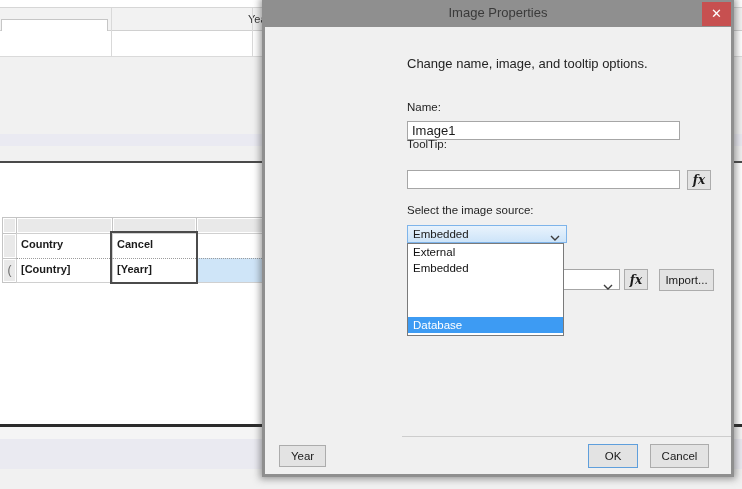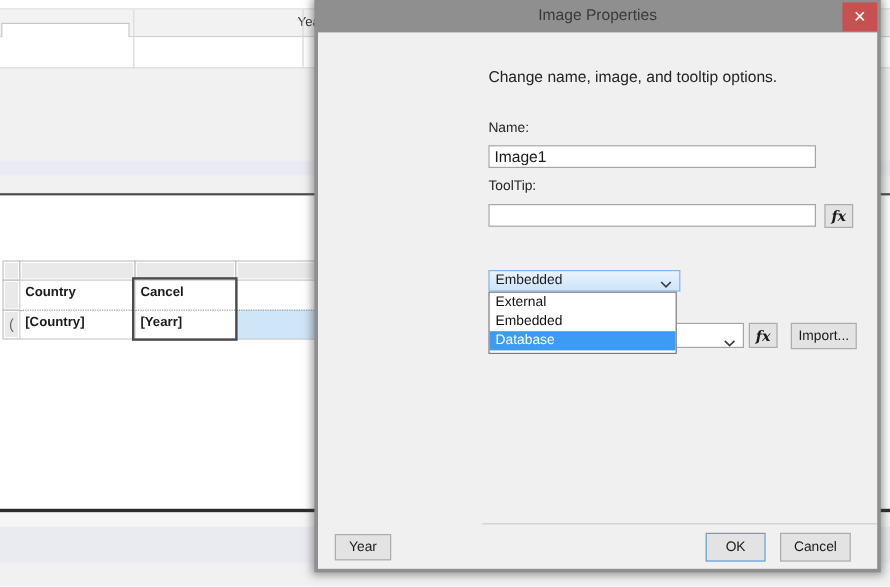--- a/index.html
+++ b/index.html
@@ -59,21 +59,21 @@
 
   .combo-focus { left:142px; top:198px; width:160px; height:18px;
     background:linear-gradient(#e9f3fc,#cde4f9); border:1px solid #7eb4ea;
     font-size:11.5px; color:#1b1b1b; padding:2px 0 0 5px; }
   .combo-plain { background:#fff; border:1px solid #a6a6a6; }
   .chev { display:inline-block; }
 
   .drop-list { left:142px; top:216px; width:157px; background:#fff; border:1px solid #7a7a7a;
     z-index:5; padding-bottom:2px; }
   .drop-item { height:16px; line-height:16px; padding-left:5px; font-size:11.5px; color:#111; }
-  .drop-item.hl { background:#3d9bf3; color:#fff; }
+  .drop-item.hl { background:#3d9bf3; color:#fff;margin-top:41px; }
 
   .sep { left:137px; top:409px; width:329px; height:1px; background:#cdcdcd; }
 </style>
 </head>
 <body>
 
 <div class="stage">
 
   <div class="abs top-strip"></div>
 
@@ -118,24 +118,25 @@
     <div class="abs close-btn">✕</div>
 
     <div class="abs dlg-body">
 
 
       <div class="abs heading">Change name, image, and tooltip options.</div>
 
       <div class="abs lbl" style="left:142px;top:74px;">Name:</div>
       <input class="abs txt-input" style="left: 142px; top: 94px; width: 273px; height: 19px;" value="Image1">
 
-      <div class="abs lbl" style="left:142px;top:122px;">ToolTip:</div>
+      <div class="abs lbl" style="left:142px;top:111px;">ToolTip:</div>
       <input class="abs txt-input" style="left: 142px; top: 143px; width: 273px; height: 19px;" value="">
       <button class="abs btn fx" style="left:422px;top:143px;width:24px;height:20px;">fx</button>
 
+      <div class="abs lbl" style="left:142px;top:177px;">Select the image source:</div>
 
       <div class="abs combo-plain" style="left:143px;top:242px;width:212px;height:21px;z-index:1;">
         <span class="chev abs" style="right:6px;top:7px;">
           <svg width="10" height="7">
               <polyline points="1,1 5,5 9,1" fill="none" stroke="#3c3c3c" stroke-width="1.4"></polyline>
             </svg>
         </span>
       </div>
       <button class="abs btn fx" style="left:359px;top:242px;width:24px;height:21px;z-index:1;">fx</button>
       <button class="abs btn" style="left:394px;top:242px;width:55px;height:22px;z-index:1;">Import...</button>

